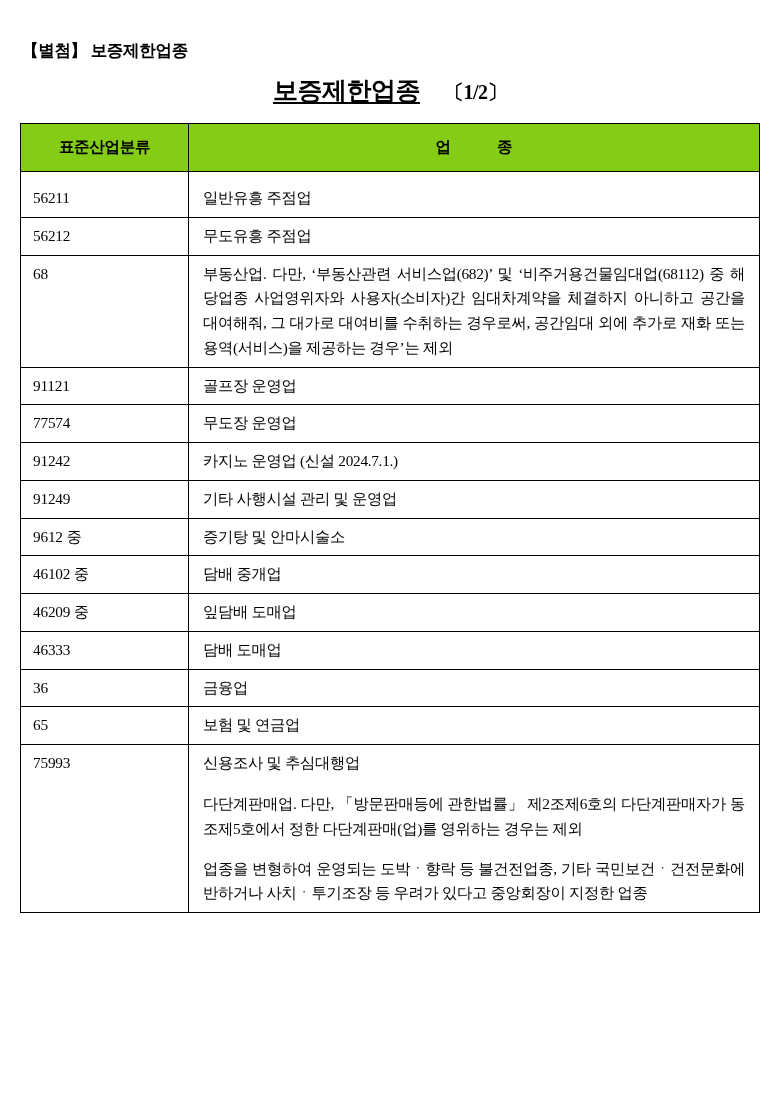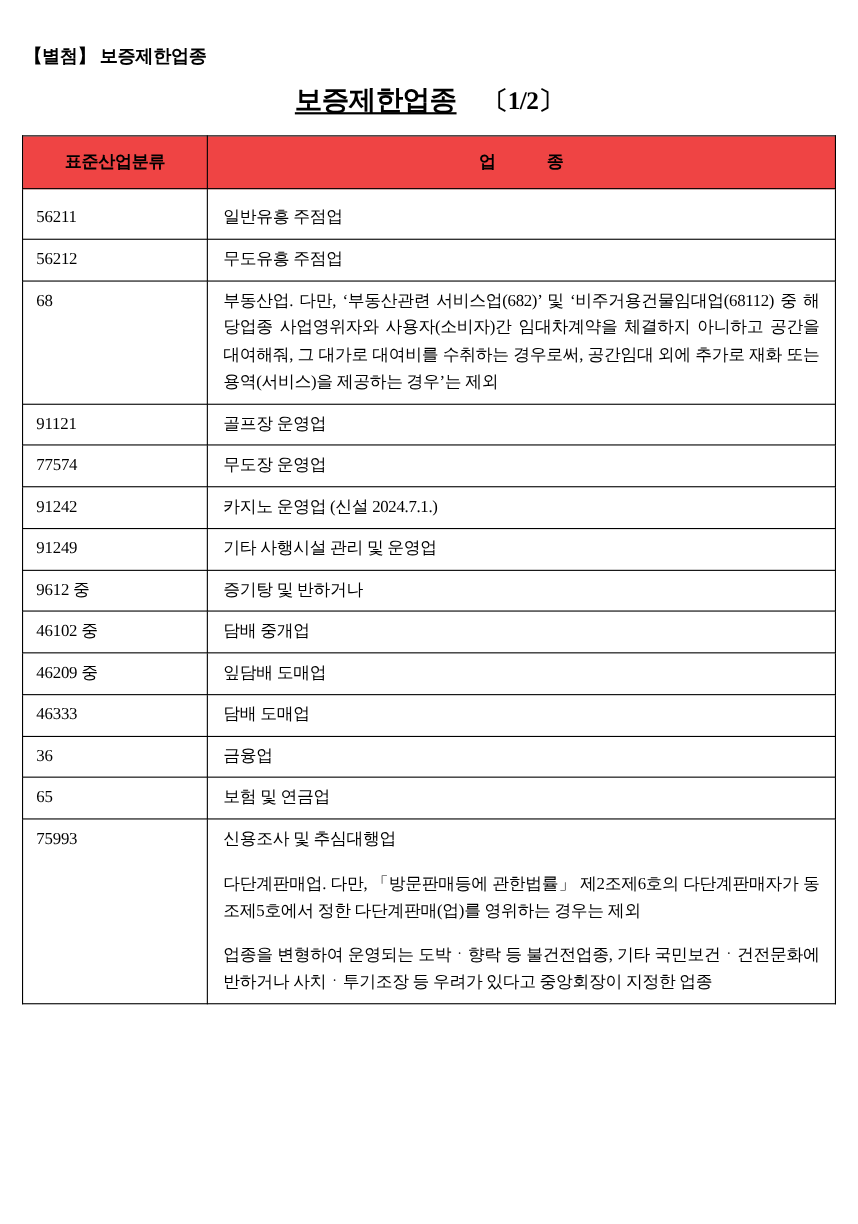--- a/index.html
+++ b/index.html
@@ -34,40 +34,40 @@
   }
   .doc-title {
     font-size: 25px;
     font-weight: bold;
     text-decoration: underline;
     text-underline-offset: 3px;
     letter-spacing: -0.5px;
     text-align: center;
   }
   .doc-title-page {
-    font-size: 23px;
+    font-size: 20px;
     font-weight: bold;
     margin-left: 24px;
     letter-spacing: -0.5px;
     font-family: Liberation Serif, serif;
   }
   table.limit-table {
     border-collapse: collapse;
     width: 740px;
     margin: 0 auto;
     table-layout: fixed;
     border: 1.4px solid #000;
   }
   table.limit-table th,
   table.limit-table td {
     border: 1.2px solid #000;
     vertical-align: top;
   }
   thead th {
-    background: #ef4444;
+    background: #84cc16;
     font-size: 15.5px;
     font-weight: bold;
     text-align: center;
     padding: 13px 0 13px 0;
     letter-spacing: -0.3px;
   }
   thead th.col-code { width: 168px; }
   thead th.col-biz { width: auto; }
   th.col-biz .spaced {
     letter-spacing: 0;
@@ -212,21 +212,21 @@
             </div>
           </td>
       </tr>
 
       <tr>
         <td class="code-cell">
             <div class="cellpad-code">9612 중</div>
           </td>
         <td>
             <div class="cellpad-biz">
-              <p class="para">증기탕 및 반하거나</p>
+              <p class="para">증기탕 및 안마시술소</p>
             </div>
           </td>
       </tr>
 
       <tr>
         <td class="code-cell">
             <div class="cellpad-code">46102 중</div>
           </td>
         <td>
             <div class="cellpad-biz">

